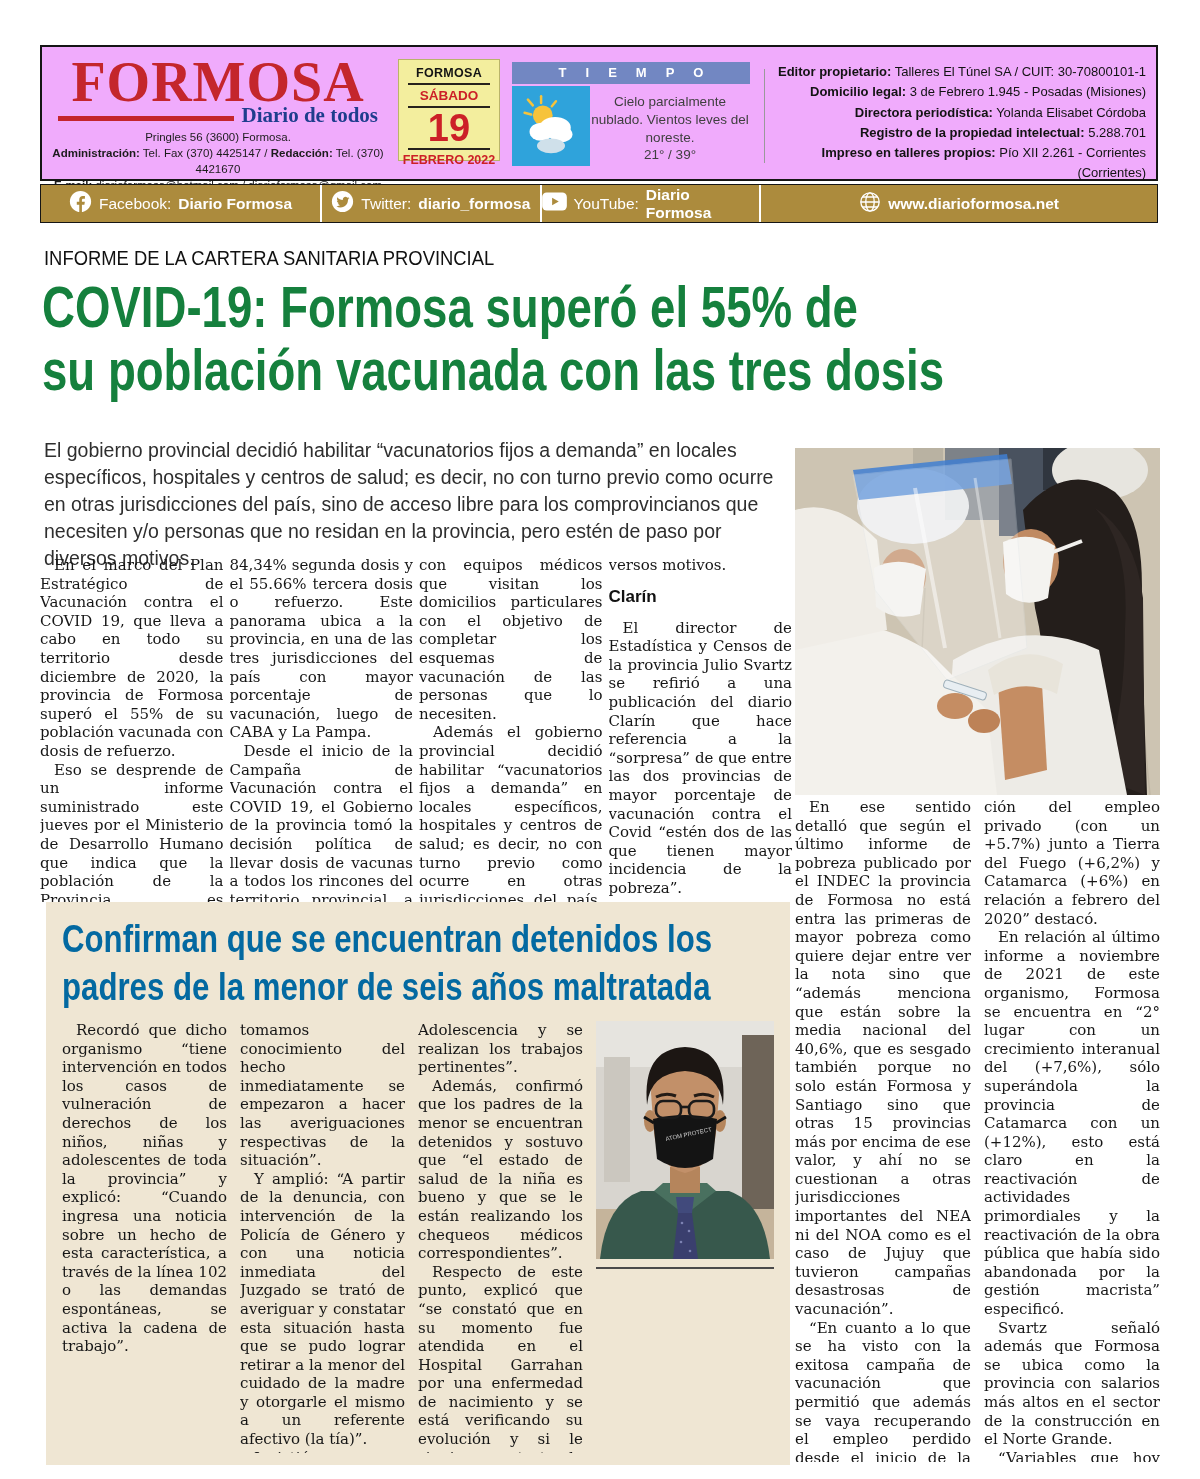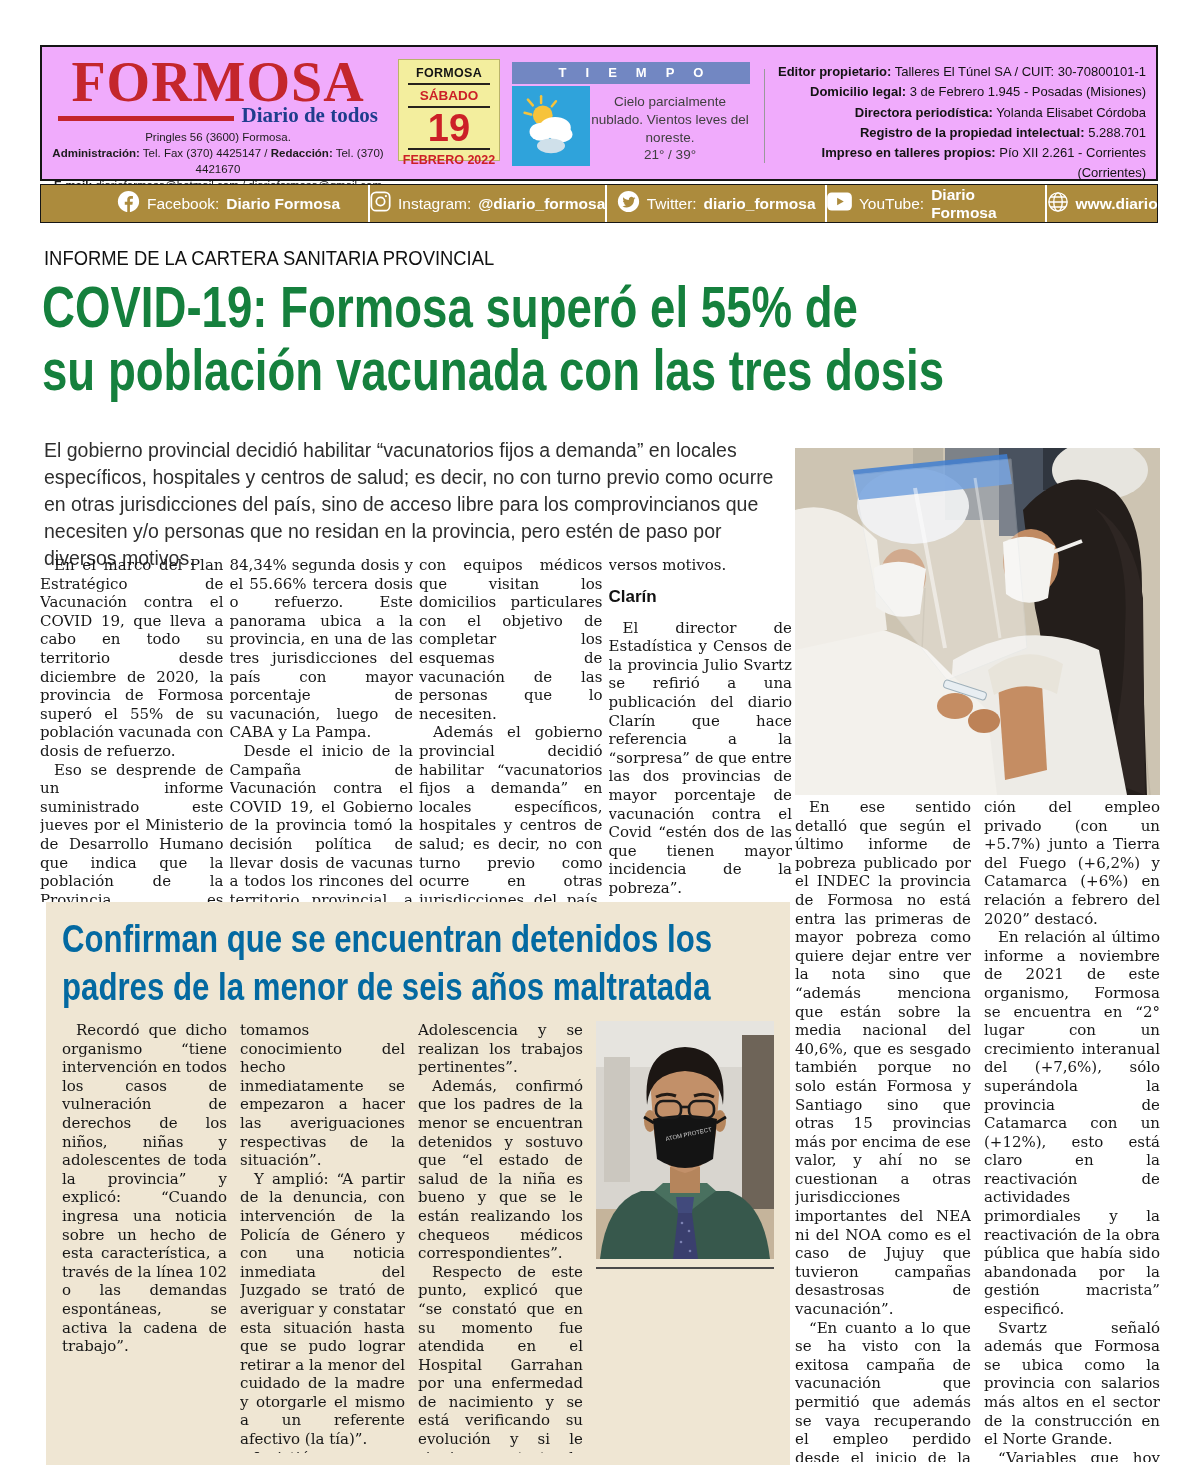--- a/index.html
+++ b/index.html
@@ -132,36 +132,27 @@
       <div><b>Editor propietario:</b><span> Talleres El Túnel SA /  CUIT: 30-70800101-1</span></div>
       <div><b>Domicilio legal:</b><span> 3 de Febrero 1.945 - Posadas (Misiones)</span></div>
       <div><b>Directora periodística:</b><span> Yolanda Elisabet Córdoba</span></div>
       <div><b>Registro de la propiedad intelectual:</b><span> 5.288.701</span></div>
       <div><b>Impreso en talleres propios:</b><span> Pío XII 2.261 - Corrientes (Corrientes)</span></div>
       <div><b>Agencia informativa:</b><span> Télam</span></div>
     </div>
   </div>
 
   <div class="social">
-    <div class="scell" style="flex:0 0 25%;margin-left:48px;">
+    <div class="scell" style="flex:0 0 25%;">
       <span><svg width="23" height="23" viewBox="0 0 26 26">
             <circle cx="13" cy="13" r="12" fill="#fff"></circle>
             <path d="M14.6 25v-8.3h2.8l.5-3.3h-3.3v-2c0-1 .3-1.6 1.7-1.6h1.7V6.9c-.3 0-1.3-.1-2.4-.1-2.4 0-4 1.4-4 4v2.6H8.8v3.3h2.8V25z" fill="#ac8b3d"></path>
           </svg></span>
       <span class="slabel">Facebook:</span>
       <span class="svalue">Diario Formosa</span>
-    </div>
-    <div class="scell" style="flex:0 0 16.5%;">
-      <span><svg width="21" height="21" viewBox="0 0 24 24" fill="none" stroke="#fff" stroke-width="2">
-            <rect x="1.5" y="1.5" width="21" height="21" rx="5.5"></rect>
-            <circle cx="12" cy="12" r="4.8"></circle>
-            <circle cx="18.2" cy="5.8" r="1.3" fill="#fff" stroke="none"></circle>
-          </svg></span>
-      <span class="slabel">Instagram:</span>
-      <span class="svalue">@diario_formosa</span>
     </div>
     <div class="scell" style="flex:0 0 19.5%;">
       <span><svg width="23" height="23" viewBox="0 0 26 26">
             <circle cx="13" cy="13" r="12" fill="#fff"></circle>
             <path fill="#ac8b3d" d="M20.8 9c-.5.3-1.1.5-1.7.6.6-.4 1.1-1 1.3-1.7-.6.4-1.2.6-1.9.8a3 3 0 0 0-5.2 2c0 .3 0 .5.1.7-2.5-.1-4.7-1.3-6.2-3.2-.3.5-.4 1-.4 1.6 0 1 .5 2 1.3 2.5-.5 0-1-.2-1.4-.4v.1c0 1.4 1 2.6 2.4 2.9-.3.1-.6.1-.9.1l-.5-.1c.4 1.2 1.5 2.1 2.8 2.1a6 6 0 0 1-3.7 1.3h-.7c1.3.9 2.9 1.4 4.6 1.4 5.5 0 8.5-4.6 8.5-8.5v-.4c.6-.4 1.1-1 1.6-1.8z"></path>
           </svg></span>
       <span class="slabel">Twitter:</span>
       <span class="svalue">diario_formosa</span>
     </div>
     <div class="scell" style="flex:0 0 19.5%;">

